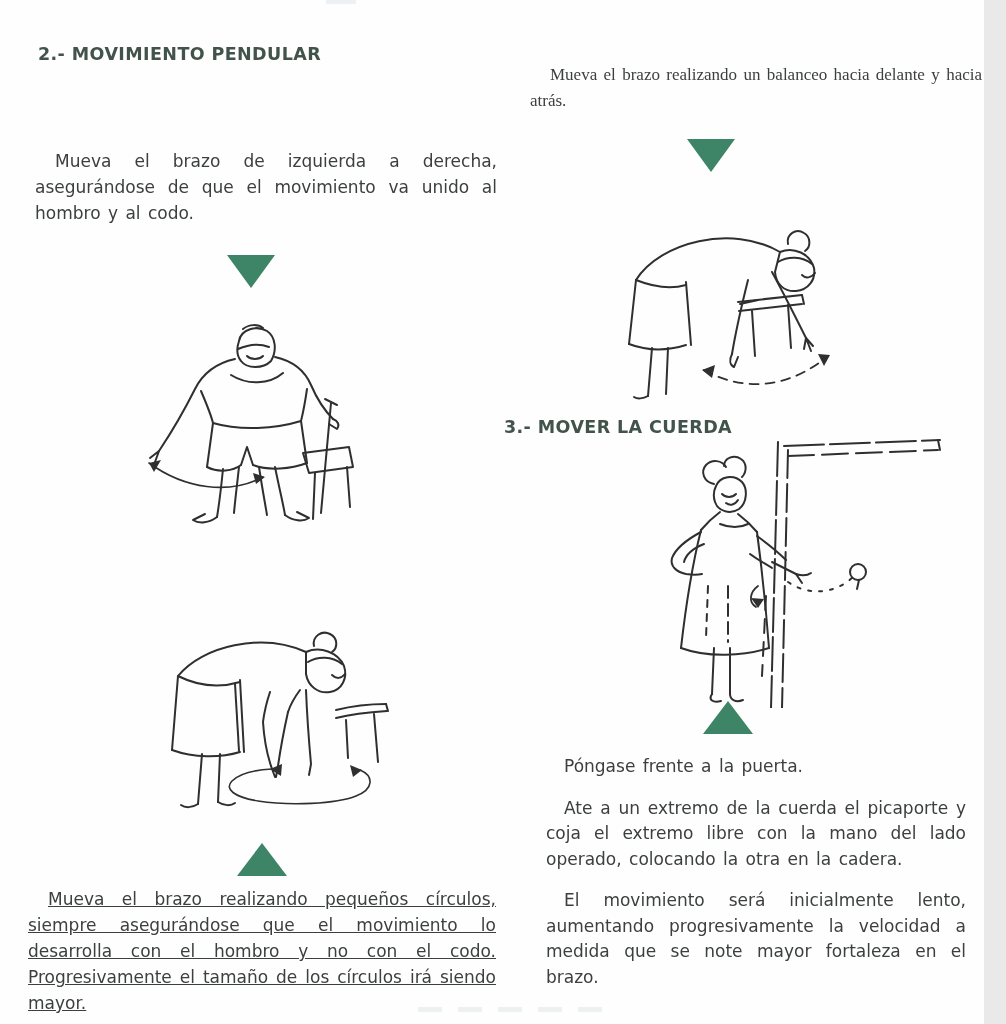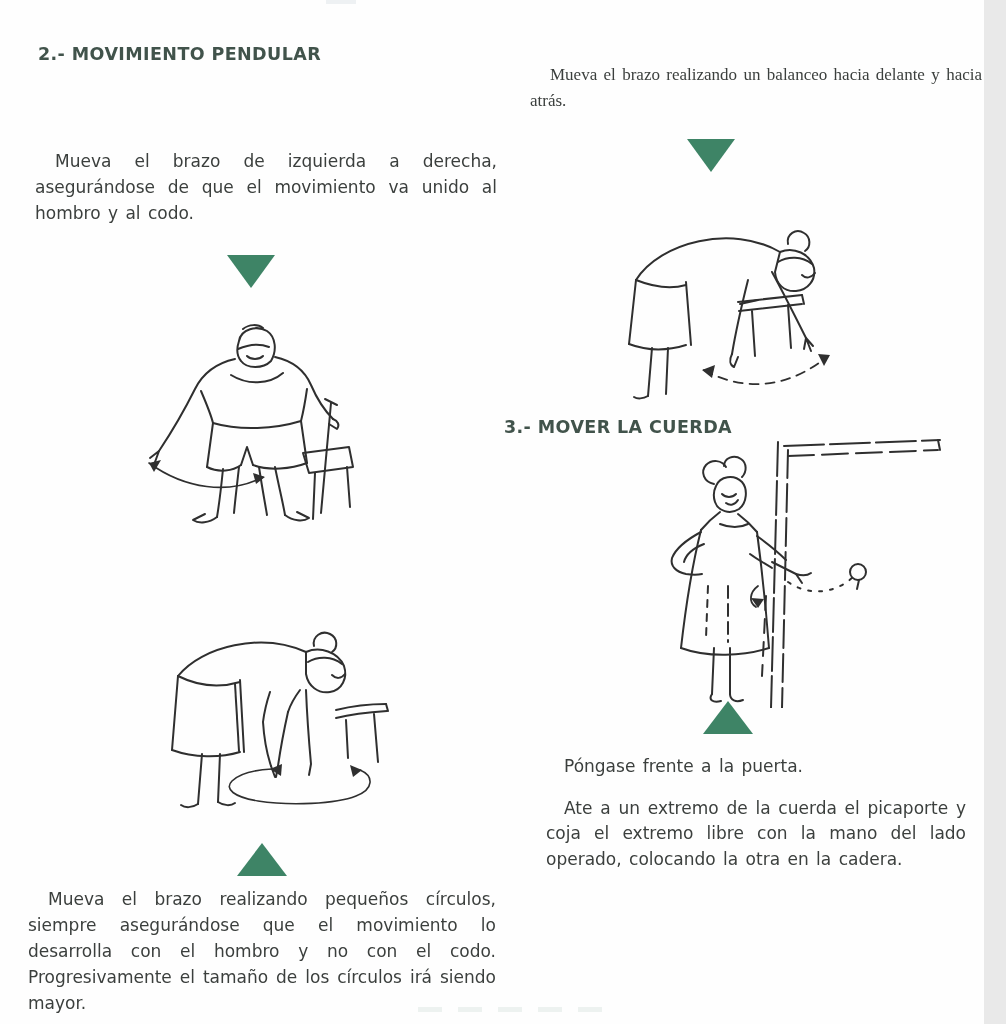--- a/index.html
+++ b/index.html
@@ -140,21 +140,21 @@
     <path d="M236 92 L238 99"></path>
     <path d="M224 102 L228 150"></path>
     <path d="M196 108 L198 146"></path>
     <path d="M210 158 C224 164 224 177 206 184 C186 192 140 194 108 189 C84 185 74 177 82 169 C89 162 104 158 122 157" stroke-width="1.6"></path>
     <path d="M212 158 L200 153 L203 165 Z" fill="currentColor" stroke="none"></path>
     <path d="M120 157 L132 152 L131 164 Z" fill="currentColor" stroke="none"></path>
   </svg>
 
   <div class="tri-up" style="left:237px;top:843px;"></div>
 
-  <p class="para" style="left:28px;top:886px;width:468px;">Mueva el brazo realizando pequeños círculos, siempre asegurándose que el movimiento lo desarrolla con el hombro y no con el codo. Progresivamente el tamaño de los círculos irá siendo mayor.</p>
+  <p class="para" style="left:28px;top:886px;width:468px;text-decoration:underline;">Mueva el brazo realizando pequeños círculos, siempre asegurándose que el movimiento lo desarrolla con el hombro y no con el codo. Progresivamente el tamaño de los círculos irá siendo mayor.</p>
 
   <p class="para" style="left:530px;top:62px;width:452px;font-family:Liberation Serif, serif;">Mueva el brazo realizando un balanceo hacia delante y hacia atrás.</p>
 
   <div class="tri-down" style="left:687px;top:139px;"></div>
 
   <svg class="sketch" style="left:612px;top:208px;" width="250" height="195" viewBox="0 0 250 195" fill="none" stroke="currentColor" stroke-width="2" stroke-linecap="round" stroke-linejoin="round">
     <path d="M24 72 C48 34 120 16 168 44"></path>
     <path d="M168 44 C182 38 198 46 202 60 C204 72 196 82 184 83 C172 84 164 76 163 64 Z"></path>
     <path d="M176 36 C174 26 184 20 192 25 C199 29 199 39 193 43"></path>
     <path d="M166 54 C176 48 190 48 200 56"></path>
@@ -218,15 +218,16 @@
     <path d="M74 258 C70 264 75 267 83 265"></path>
     <path d="M92 258 C92 264 98 267 105 264"></path>
     <path d="M128 160 L124 240" stroke-dasharray="14 9"></path>
   </svg>
 
   <div class="tri-up" style="left:703px;top:701px;"></div>
 
   <div class="para-block" style="left:530px;top:738px;width:452px;">
     <p>Póngase frente a la puerta.</p>
     <p>Ate a un extremo de la cuerda el picaporte y coja el extremo libre con la mano del lado operado, colocando la otra en la cadera.</p>
+    <p>El movimiento será inicialmente lento, aumentando progresivamente la velocidad a medida que se note mayor fortaleza en el brazo.</p>
   </div>
 
 </div>
 
 </body></html>

